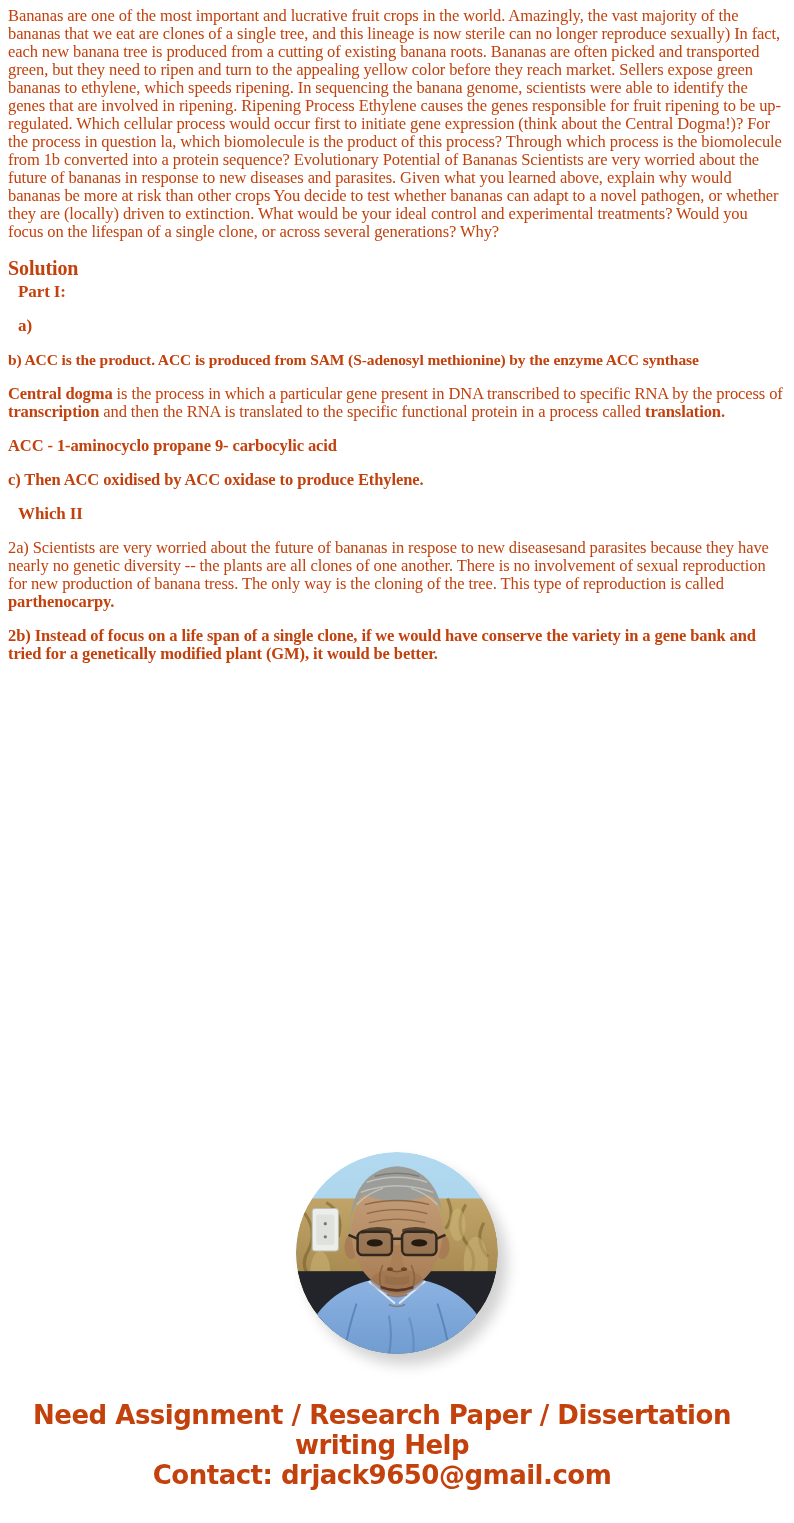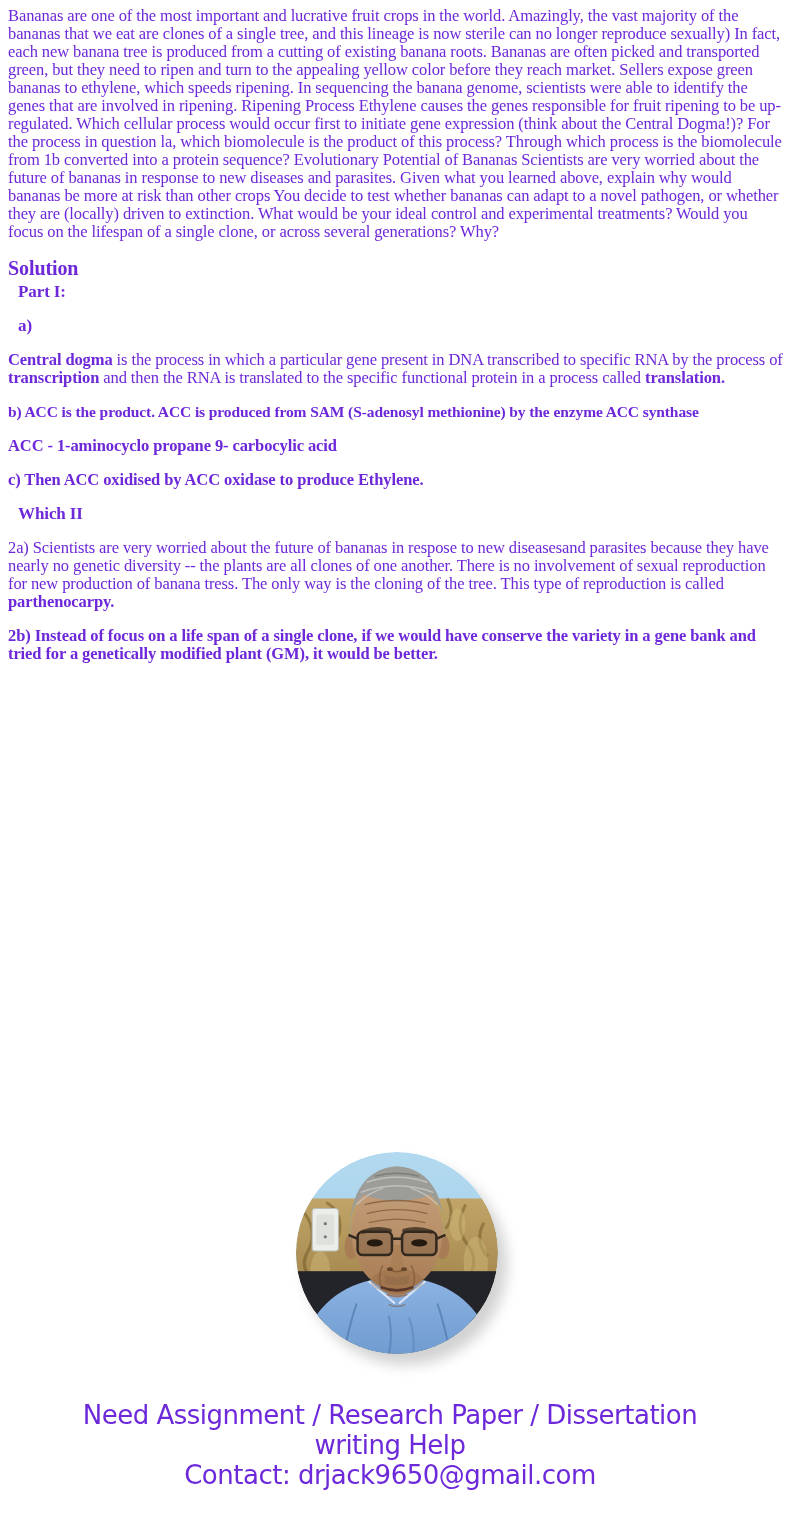--- a/index.html
+++ b/index.html
@@ -2,21 +2,21 @@
 <html><head>
 <meta charset="utf-8">
 <style>
   html,body{margin:0;padding:0;background:#ffffff;}
   .page{
     position:relative;
     width:794px;
     height:1523px;
     background:#ffffff;
     overflow:hidden;
-    color:#6d28d9;
+    color:#c2410c;
   }
   .content{
     padding:7px 8px 0 8px;
     font-family:"Liberation Serif","DejaVu Serif",serif;
     font-size:16.5px;
     line-height:18px;
     letter-spacing:-0.1px;
   }
   .para{margin:0 0 16px 0;}
   .solution-heading{
@@ -41,48 +41,48 @@
     width:202px;
     height:202px;
     border-radius:50%;
     overflow:hidden;
     box-shadow:9px 11px 14px rgba(0,0,0,0.18);
   }
   .photo svg{display:block;}
   .footer{
     position:absolute;
     top:1400px;
-    left:12px;
+    left:4px;
     width:756px;
     text-align:center;
     font-family:"DejaVu Sans","Liberation Sans",sans-serif;
-    font-weight:normal;
+    font-weight:bold;
     font-size:26px;
     line-height:30px;
     letter-spacing:-0.5px;
   }
 </style>
 </head>
 <body>
 
 <div class="page">
 
   <div class="content">
 
     <p class="para"><span>Bananas are one of the most important and lucrative fruit crops in the world. Amazingly, the vast majority of the bananas that we eat are clones of a single tree, and this lineage is now sterile can no longer reproduce sexually) In fact, each new banana tree is produced from a cutting of existing banana roots. Bananas are often picked and transported green, but they need to ripen and turn to the appealing yellow color before they reach market. Sellers expose green bananas to ethylene, which speeds ripening. In sequencing the banana genome, scientists were able to identify the genes that are involved in ripening. Ripening Process Ethylene causes the genes responsible for fruit ripening to be up-regulated. Which cellular process would occur first to initiate gene expression (think about the Central Dogma!)? For the process in question la, which biomolecule is the product of this process? Through which process is the biomolecule from 1b converted into a protein sequence? Evolutionary Potential of Bananas Scientists are very worried about the future of bananas in response to new diseases and parasites. Given what you learned above, explain why would bananas be more at risk than other crops You decide to test whether bananas can adapt to a novel pathogen, or whether they are (locally) driven to extinction. What would be your ideal control and experimental treatments? Would you focus on the lifespan of a single clone, or across several generations? Why?</span></p>
 
     <div class="solution-heading">Solution</div>
 
     <div class="sub-heading">Part I:</div>
 
     <div class="sub-heading">a)</div>
 
+    <p class="para bold oneline">b) ACC is the product. ACC is produced from SAM (S-adenosyl methionine) by the enzyme ACC synthase</p>
+
     <p class="para"><strong>Central dogma</strong><span> is the process in which a particular gene present in DNA transcribed to specific RNA by the process of </span><strong>transcription</strong><span> and then the RNA is translated to the specific functional protein in a process called </span><strong>translation.</strong></p>
-
-    <p class="para bold oneline">b) ACC is the product. ACC is produced from SAM (S-adenosyl methionine) by the enzyme ACC synthase</p>
 
     <p class="para bold">ACC - 1-aminocyclo propane 9- carbocylic acid</p>
 
     <p class="para bold">c) Then ACC oxidised by ACC oxidase to produce Ethylene.</p>
 
     <div class="sub-heading">Which II</div>
 
     <p class="para"><span>2a) Scientists are very worried about the future of bananas in respose to new diseasesand parasites because they have nearly no genetic diversity -- the plants are all clones of one another. There is no involvement of sexual reproduction for new production of banana tress. The only way is the cloning of the tree. This type of reproduction is called </span><strong>parthenocarpy.</strong></p>
 
     <p class="para bold">2b) Instead of focus on a life span of a single clone, if we would have conserve the variety in a gene bank and tried for a genetically modified plant (GM), it would be better.</p>

